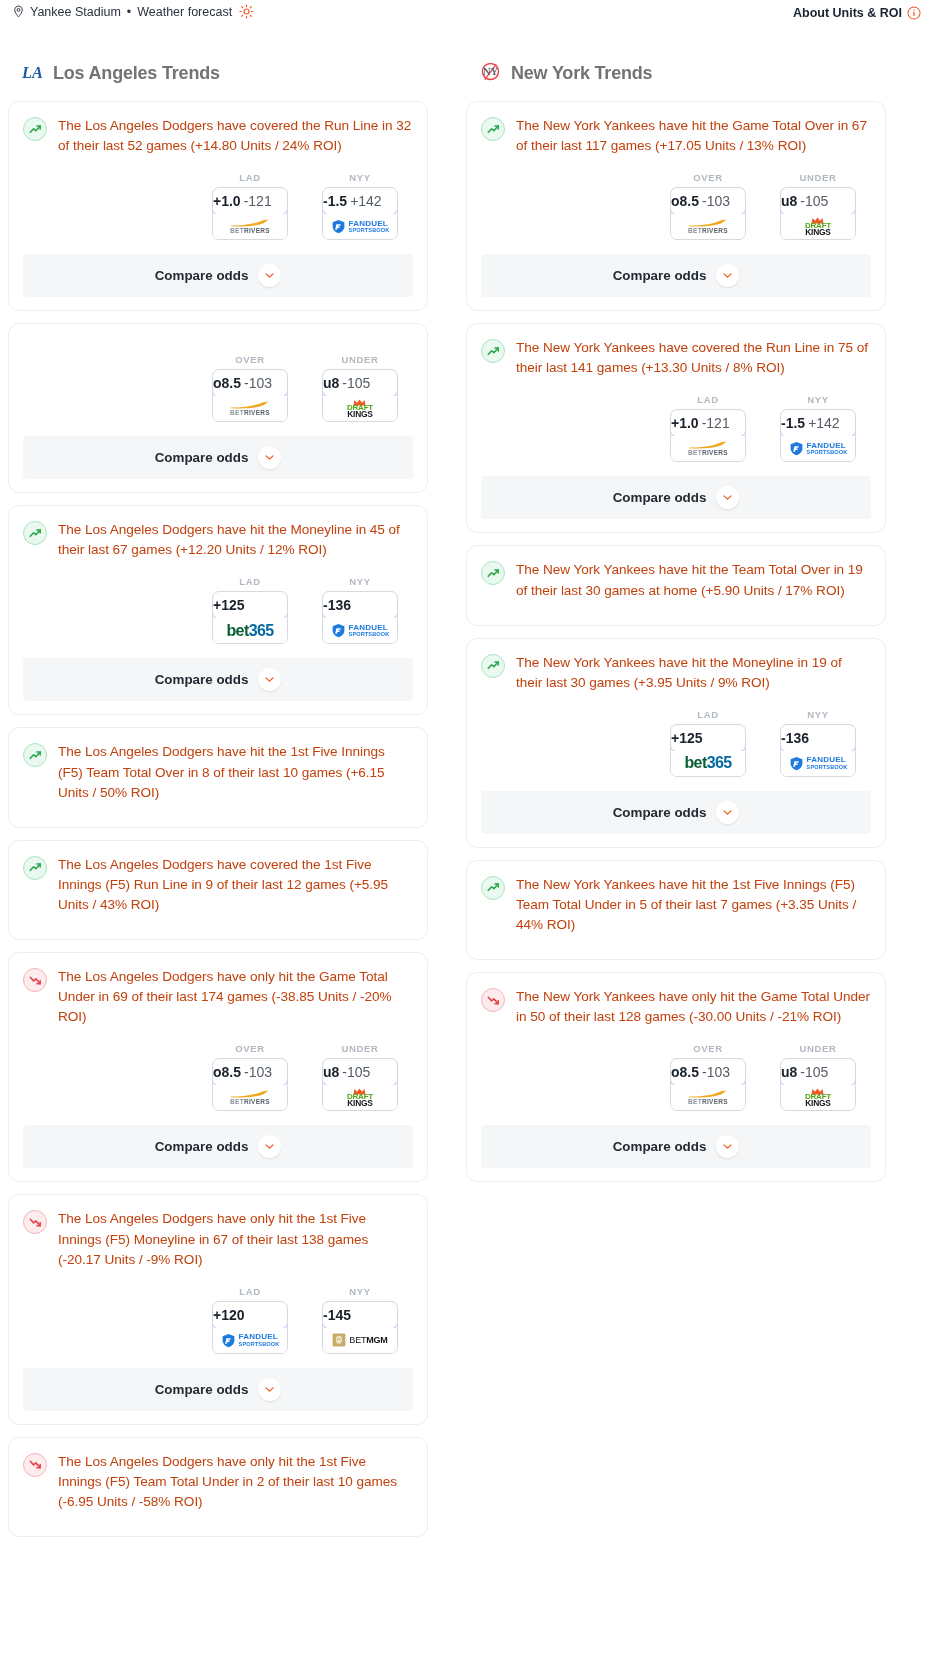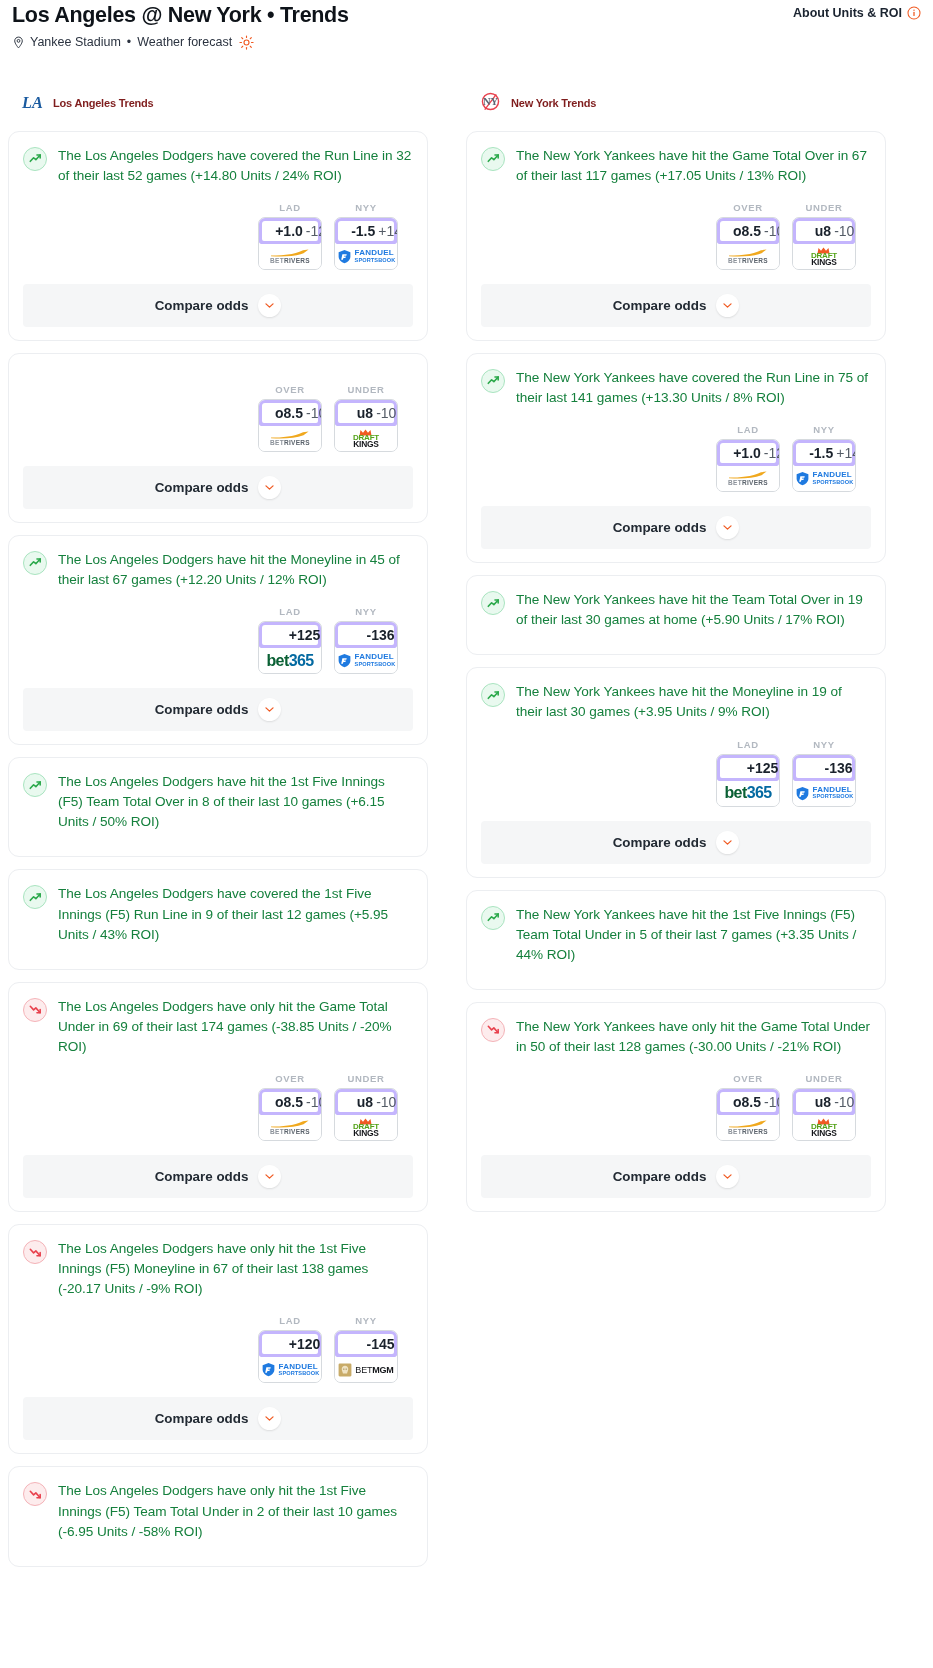--- a/index.html
+++ b/index.html
@@ -62,21 +62,21 @@
 
   .col-header {
     display: flex;
     align-items: center;
     gap: 9px;
     padding: 0 4px 0 12px;
     margin-bottom: 15px;
     height: 26px;
   }
   .team-logo { width: 24px; height: 24px; display: inline-flex; align-items: flex-start; justify-content: center; }
-  .col-title { font-size: 11px; font-weight: 700; letter-spacing: -0.2px; color: #7f1d1d; }
+  .col-title { font-size: 18px; font-weight: 700; letter-spacing: -0.2px; color: #737373; }
 
   
   .trend-card {
     background: #fff;
     border: 1px solid #eceef1;
     border-radius: 11px;
     margin-bottom: 12px;
     padding: 14px 14px 0 14px;
     overflow: hidden;
   }
@@ -90,59 +90,57 @@
     border-radius: 50%;
     display: flex; align-items: center; justify-content: center;
     margin-top: 1px;
   }
   .trend-icon.up { background: #e9f9ef; border: 1px solid #a9e4c0; }
   .trend-icon.down { background: #fdeced; border: 1px solid #f4b3b8; }
 
   .trend-text {
     font-size: 13.6px;
     line-height: 1.48;
-    color: #15803d;
+    color: #c2410c;
     letter-spacing: -0.05px;
   }
 
   
   .odds-row {
     display: flex;
     justify-content: flex-end;
     gap: 12px;
     margin-top: 16px;
     padding-right: 15px;
   }
-  .odds-cell { width: 64px; }
+  .odds-cell { width: 76px; margin-left: 22px; }
   .odds-label {
     text-align: center;
     font-size: 9.5px;
     letter-spacing: 0.6px;
     color: #b2b8c0;
     font-weight: 600;
     margin-bottom: 4px;
   }
   .odds-box {
     border: 1px solid #d6dade;
     border-radius: 7px;
     overflow: hidden;
     background: #fff;
   }
   .odds-value {
-    border: 4px solid #c4b5fd;
+    border: 1px solid #c4b5fd;
     border-radius: 7px 7px 6px 6px;
     margin: -1px;
     height: 28px;
     display: flex;
     align-items: center;
-    justify-content: center;
     gap: 3px;
     background: #fff;
     font-size: 14px;
-    padding-left: 29px;
   }
   .odds-value .main { font-weight: 700; color: #1a222c; }
   .odds-value .price { font-weight: 400; color: #545c66; }
   .odds-book {
     height: 25px;
     display: flex;
     align-items: center;
     justify-content: center;
     background: #fff;
   }
@@ -195,21 +193,20 @@
     display: flex; align-items: center; justify-content: center;
     box-shadow: 0 1px 2px rgba(0,0,0,0.10);
   }
   .card-foot { height: 13px; }
 </style>
 </head>
 <body>
 
 <div class="page-header">
   <div class="title-wrap">
-    <div class="page-title">Los Angeles @ New York • Trends</div>
     <div class="venue-line">
       <span class="pin-icon">
         <svg viewBox="0 0 24 24" width="13" height="15">
             <path d="M12 2C8.1 2 5 5.1 5 9c0 5.2 7 13 7 13s7-7.8 7-13c0-3.9-3.1-7-7-7z" fill="none" stroke="#2b3340" stroke-width="1.8"></path>
             <circle cx="12" cy="9" r="2.6" fill="none" stroke="#2b3340" stroke-width="1.8"></circle>
           </svg>
       </span>
       <span>Yankee Stadium</span>
       <span class="sep">•</span>
       <span>Weather forecast</span>

